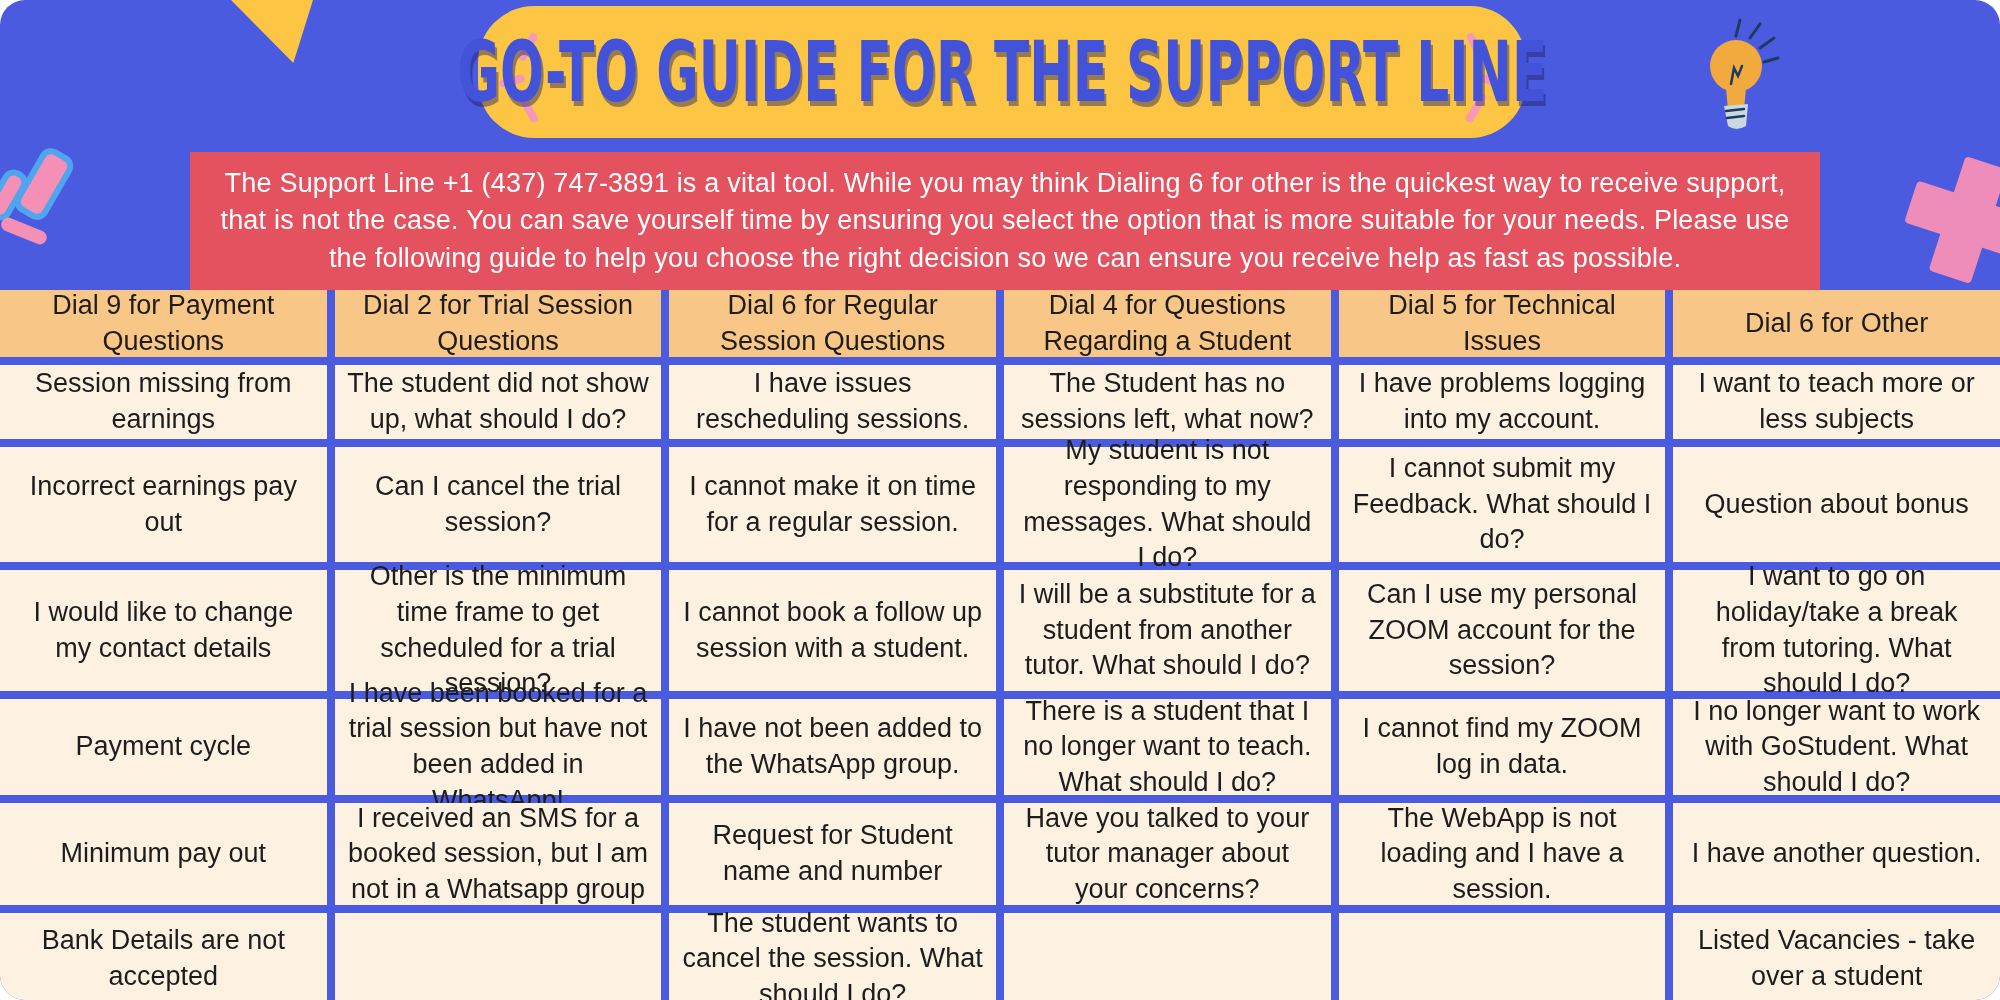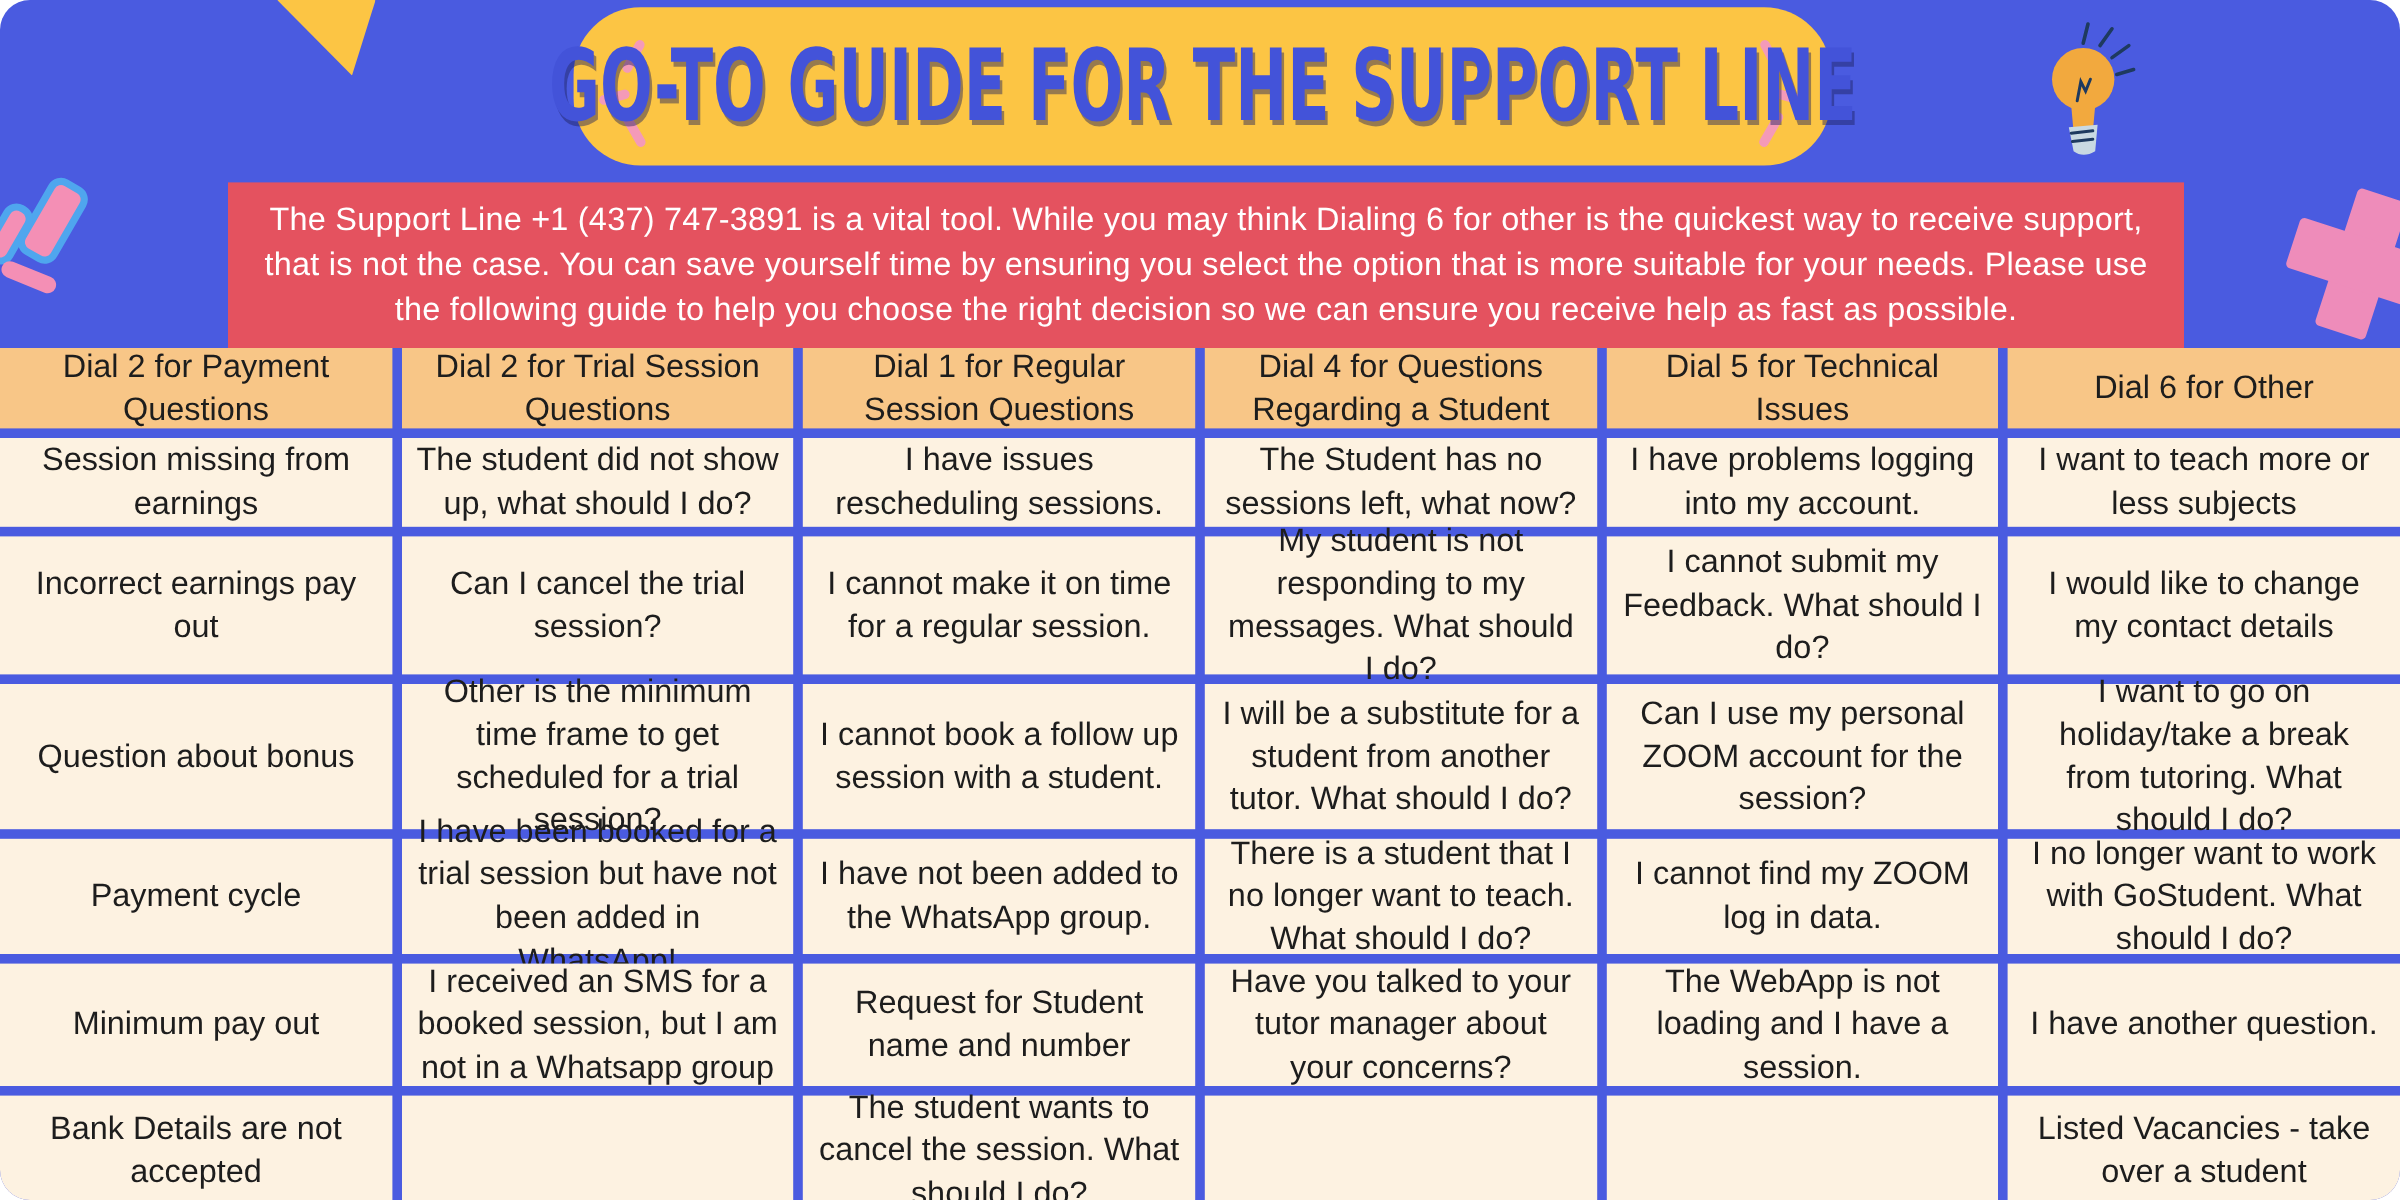--- a/index.html
+++ b/index.html
@@ -111,39 +111,39 @@
     <div class="burst r2"></div>
     <div class="burst r3"></div>
     <div class="banner-title">GO-TO GUIDE FOR THE SUPPORT LINE</div>
   </div>
 
   <div class="intro-box">
     <div class="intro-text">The Support Line +1 (437) 747-3891 is a vital tool.  While you may think Dialing 6 for other is the quickest way to receive support, that is not the case.  You can save yourself time by ensuring you select the option that is more suitable for your needs.  Please use the following guide to help you choose the right decision so we can ensure you receive help as fast as possible.</div>
   </div>
 
   <div class="table-grid">
-      <div class="cell header">Dial 2 for Payment Questions</div>
+      <div class="cell header">Dial 9 for Payment Questions</div>
       <div class="cell header">Dial 2 for Trial Session Questions</div>
-      <div class="cell header">Dial 1 for Regular Session Questions</div>
+      <div class="cell header">Dial 6 for Regular Session Questions</div>
       <div class="cell header">Dial 4 for Questions Regarding a Student</div>
       <div class="cell header">Dial 5 for Technical Issues</div>
       <div class="cell header">Dial 6 for Other</div>
       <div class="cell body">Session missing from earnings</div>
       <div class="cell body">The student did not show up, what should I do?</div>
       <div class="cell body">I have issues rescheduling sessions.</div>
       <div class="cell body">The Student has no sessions left, what now?</div>
       <div class="cell body">I have problems logging into my account.</div>
       <div class="cell body">I want to teach more or less subjects</div>
       <div class="cell body">Incorrect earnings pay out</div>
       <div class="cell body">Can I cancel the trial session?</div>
       <div class="cell body">I cannot make it on time for a regular session.</div>
       <div class="cell body">My student is not responding to my messages. What should I do?</div>
       <div class="cell body">I cannot submit my Feedback. What should I do?</div>
+      <div class="cell body">Question about bonus</div>
       <div class="cell body">I would like to change my contact details</div>
-      <div class="cell body">Question about bonus</div>
       <div class="cell body">Other is the minimum time frame to get scheduled for a trial session?</div>
       <div class="cell body">I cannot book a follow up session with a student.</div>
       <div class="cell body">I will be a substitute for a student from another tutor. What should I do?</div>
       <div class="cell body">Can I use my personal ZOOM account for the session?</div>
       <div class="cell body">I want to go on holiday/take a break from tutoring. What should I do?</div>
       <div class="cell body">Payment cycle</div>
       <div class="cell body">I have been booked for a trial session but have not been added in WhatsApp!</div>
       <div class="cell body">I have not been added to the WhatsApp group.</div>
       <div class="cell body">There is a student that I no longer want to teach. What should I do?</div>
       <div class="cell body">I cannot find my ZOOM log in data.</div>

